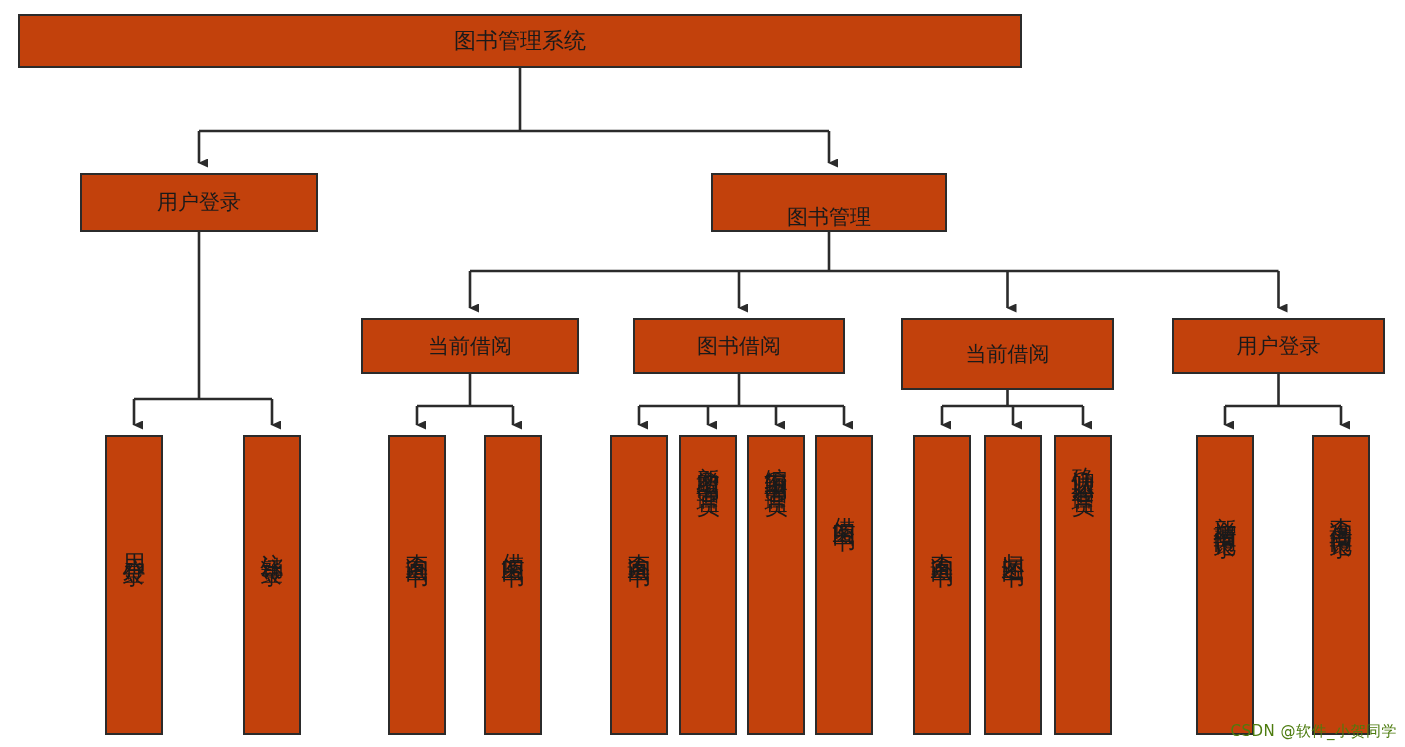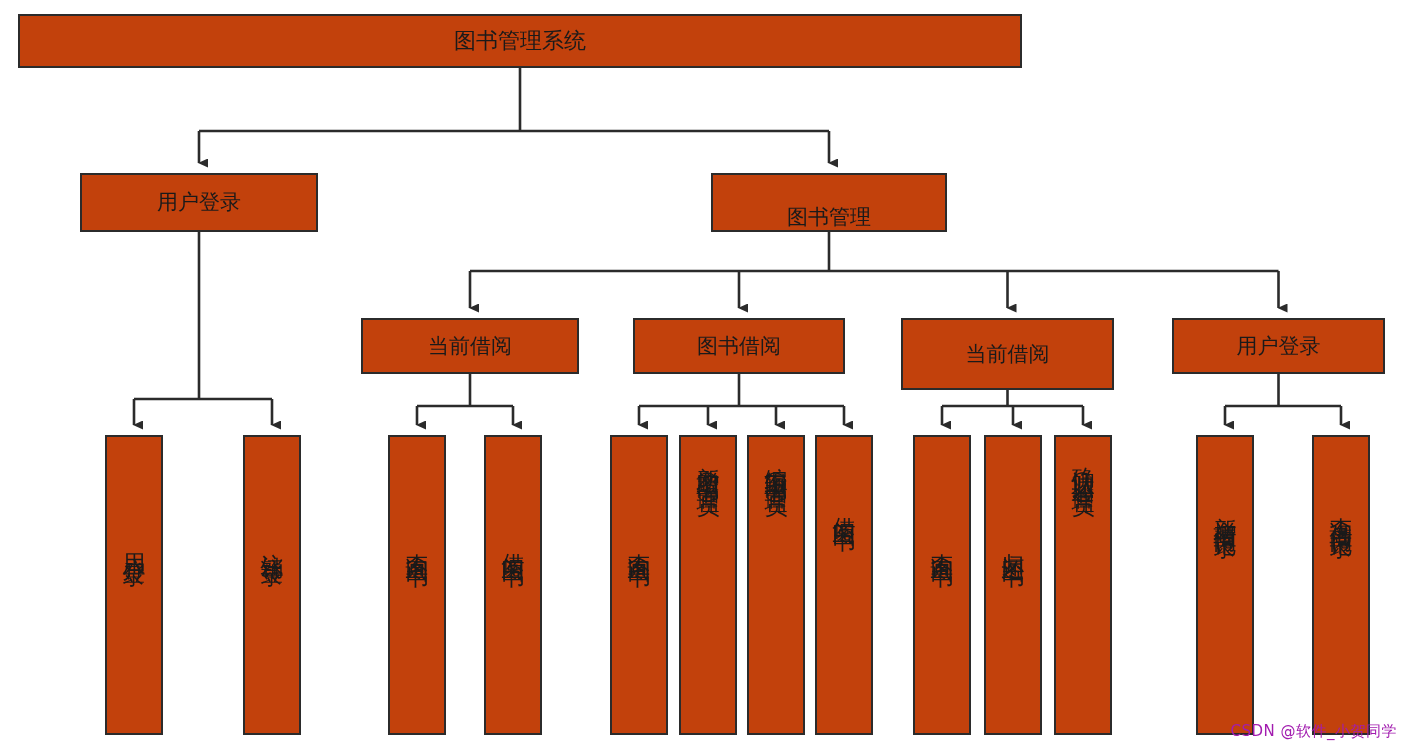--- a/index.html
+++ b/index.html
@@ -69,21 +69,21 @@
     padding-top: 6px;
   }
   .node.vertical.short .node-label {
     padding-top: 92px;
   }
   #watermark {
     position: absolute;
     right: 8px;
     bottom: 6px;
     font-size: 15px;
-    color: #a21caf;
+    color: #4d7c0f;
     letter-spacing: 0.5px;
     white-space: nowrap;
   }
 </style>
 </head>
 <body>
 
 <div id="diagram-root">
 
   <svg class="edges" viewBox="0 0 1405 747">

